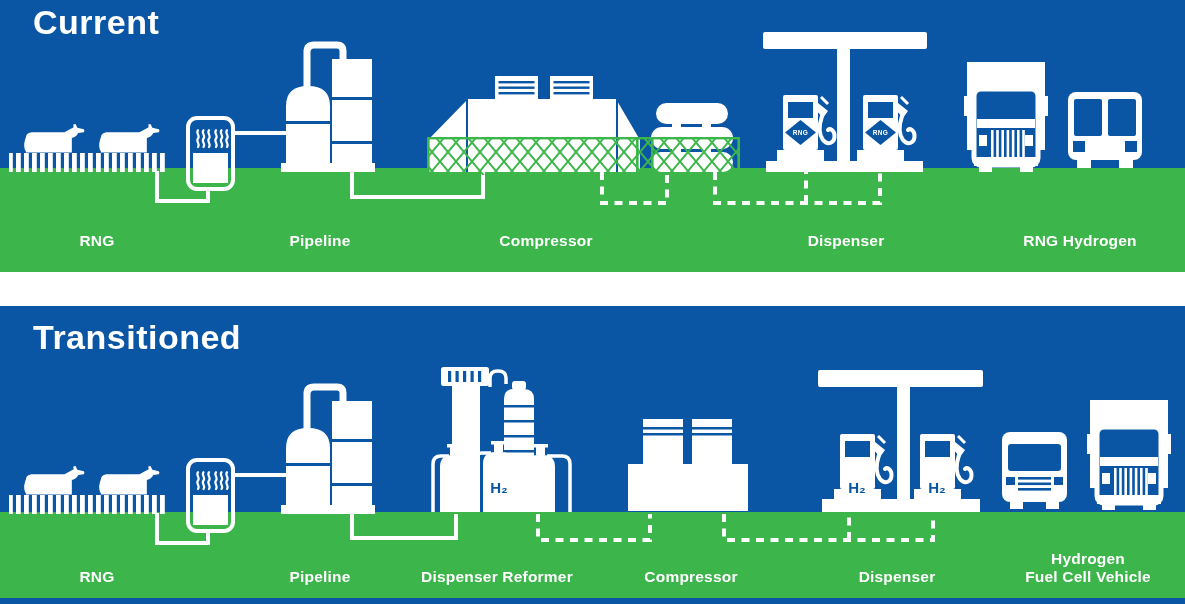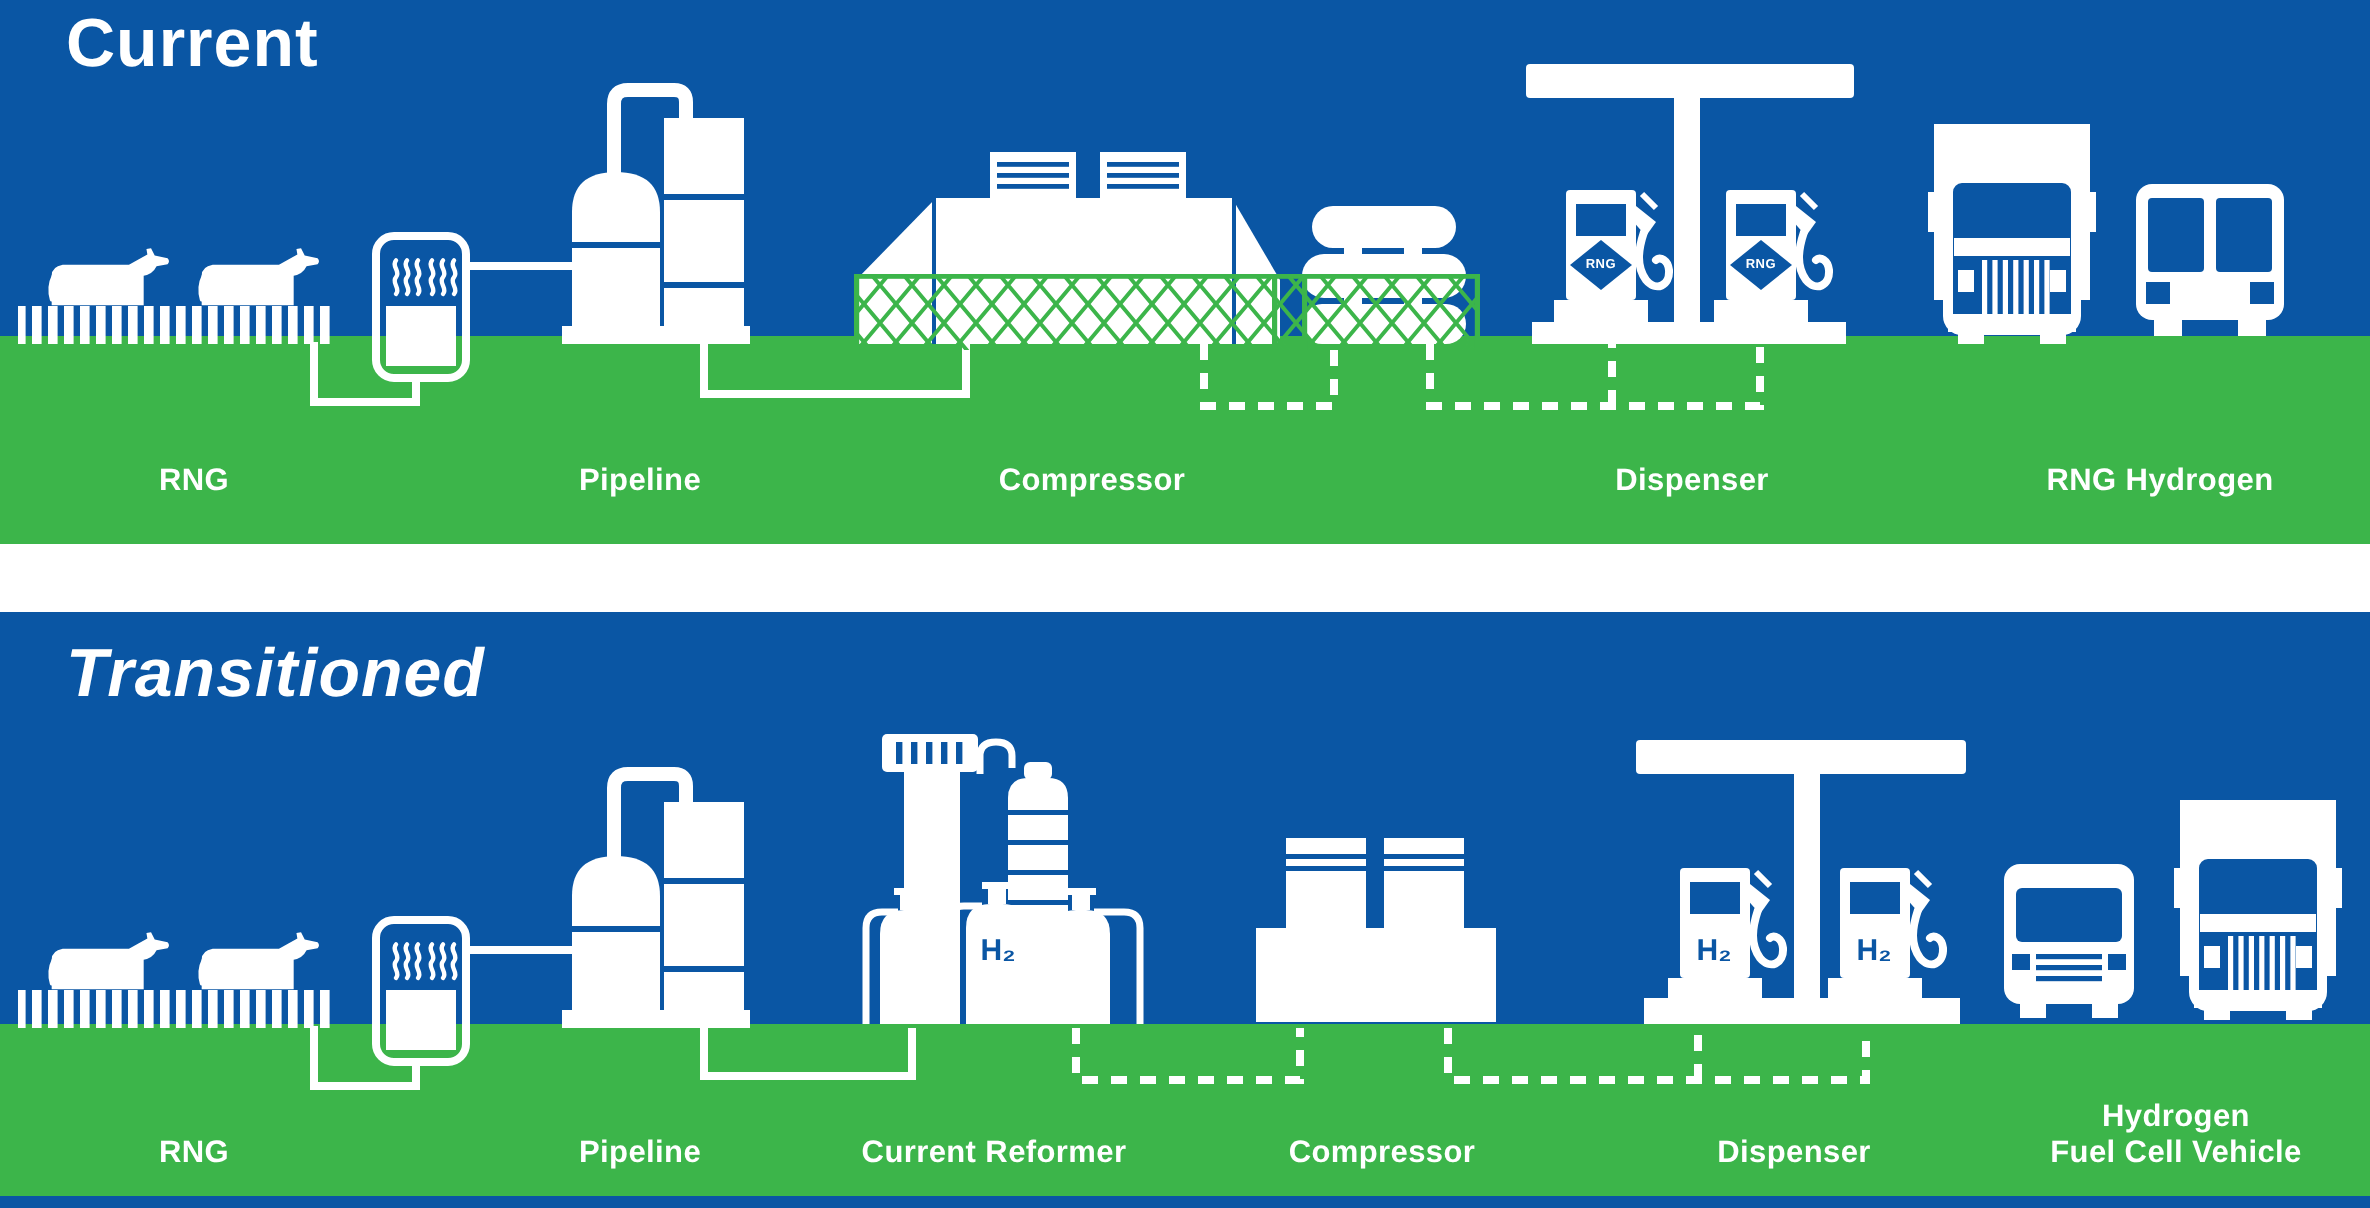--- a/index.html
+++ b/index.html
@@ -12,35 +12,35 @@
   #panel-transitioned{top:306px;height:298px;}
   .ground{position:absolute;left:0;width:1185px;background:#3CB54A;}
   #ground-current{top:168px;height:104px;}
   #ground-transitioned{top:206px;height:86px;}
   #icon-layer{position:absolute;left:0;top:0;z-index:5;pointer-events:none;}
   .panel-title{
     position:absolute;left:33px;z-index:8;color:#fff;font-weight:700;
     font-size:34px;letter-spacing:.5px;white-space:nowrap;
   }
   #title-current{top:3px;}
-  #title-transitioned{top:318px;font-style:italic;}
+  #title-transitioned{top:318px;}
   .stage-label{
     position:absolute;z-index:8;transform:translateX(-50%);color:#fff;
     font-weight:700;font-size:15.5px;letter-spacing:.2px;white-space:nowrap;
   }
   .stage-label.two-line{text-align:center;line-height:18px;white-space:normal;width:220px;}
   .badge-diamond{
     position:absolute;z-index:9;width:31px;height:25px;background:#0A56A4;
     clip-path:polygon(50% 0,100% 50%,50% 100%,0 50%);
     display:flex;align-items:center;justify-content:center;
     color:#fff;font-weight:700;font-size:6.5px;letter-spacing:.3px;
   }
   .h2-label{
     position:absolute;z-index:9;width:28px;text-align:center;
-    color:#0A56A4;font-weight:700;font-size:15px;
+    color:#0A56A4;font-weight:700;font-size:15px;margin-top:12px;
   }
 </style>
 </head>
 <body>
 
 <div class="panel" id="panel-current">
   <div class="ground" id="ground-current"></div>
 </div>
 <div class="panel" id="panel-transitioned">
   <div class="ground" id="ground-transitioned"></div>
@@ -261,21 +261,21 @@
 <div class="panel-title" id="title-transitioned">Transitioned</div>
 
 <div class="stage-label" style="left:97px;top:232px">RNG</div>
 <div class="stage-label" style="left:320px;top:232px">Pipeline</div>
 <div class="stage-label" style="left:546px;top:232px">Compressor</div>
 <div class="stage-label" style="left:846px;top:232px">Dispenser</div>
 <div class="stage-label" style="left:1080px;top:232px">RNG Hydrogen</div>
 
 <div class="stage-label" style="left:97px;top:568px">RNG</div>
 <div class="stage-label" style="left:320px;top:568px">Pipeline</div>
-<div class="stage-label" style="left:497px;top:568px">Current Reformer</div>
+<div class="stage-label" style="left:497px;top:568px">Dispenser Reformer</div>
 <div class="stage-label" style="left:691px;top:568px">Compressor</div>
 <div class="stage-label" style="left:897px;top:568px">Dispenser</div>
 <div class="stage-label two-line" style="left:1088px;top:550px">
   <div>Hydrogen</div>
   <div>Fuel Cell Vehicle</div>
 </div>
 
 <div class="badge-diamond" style="left:785px;top:120px">RNG</div>
 <div class="badge-diamond" style="left:865px;top:120px">RNG</div>
 <div class="h2-label" style="left:485px;top:467px">H₂</div>

